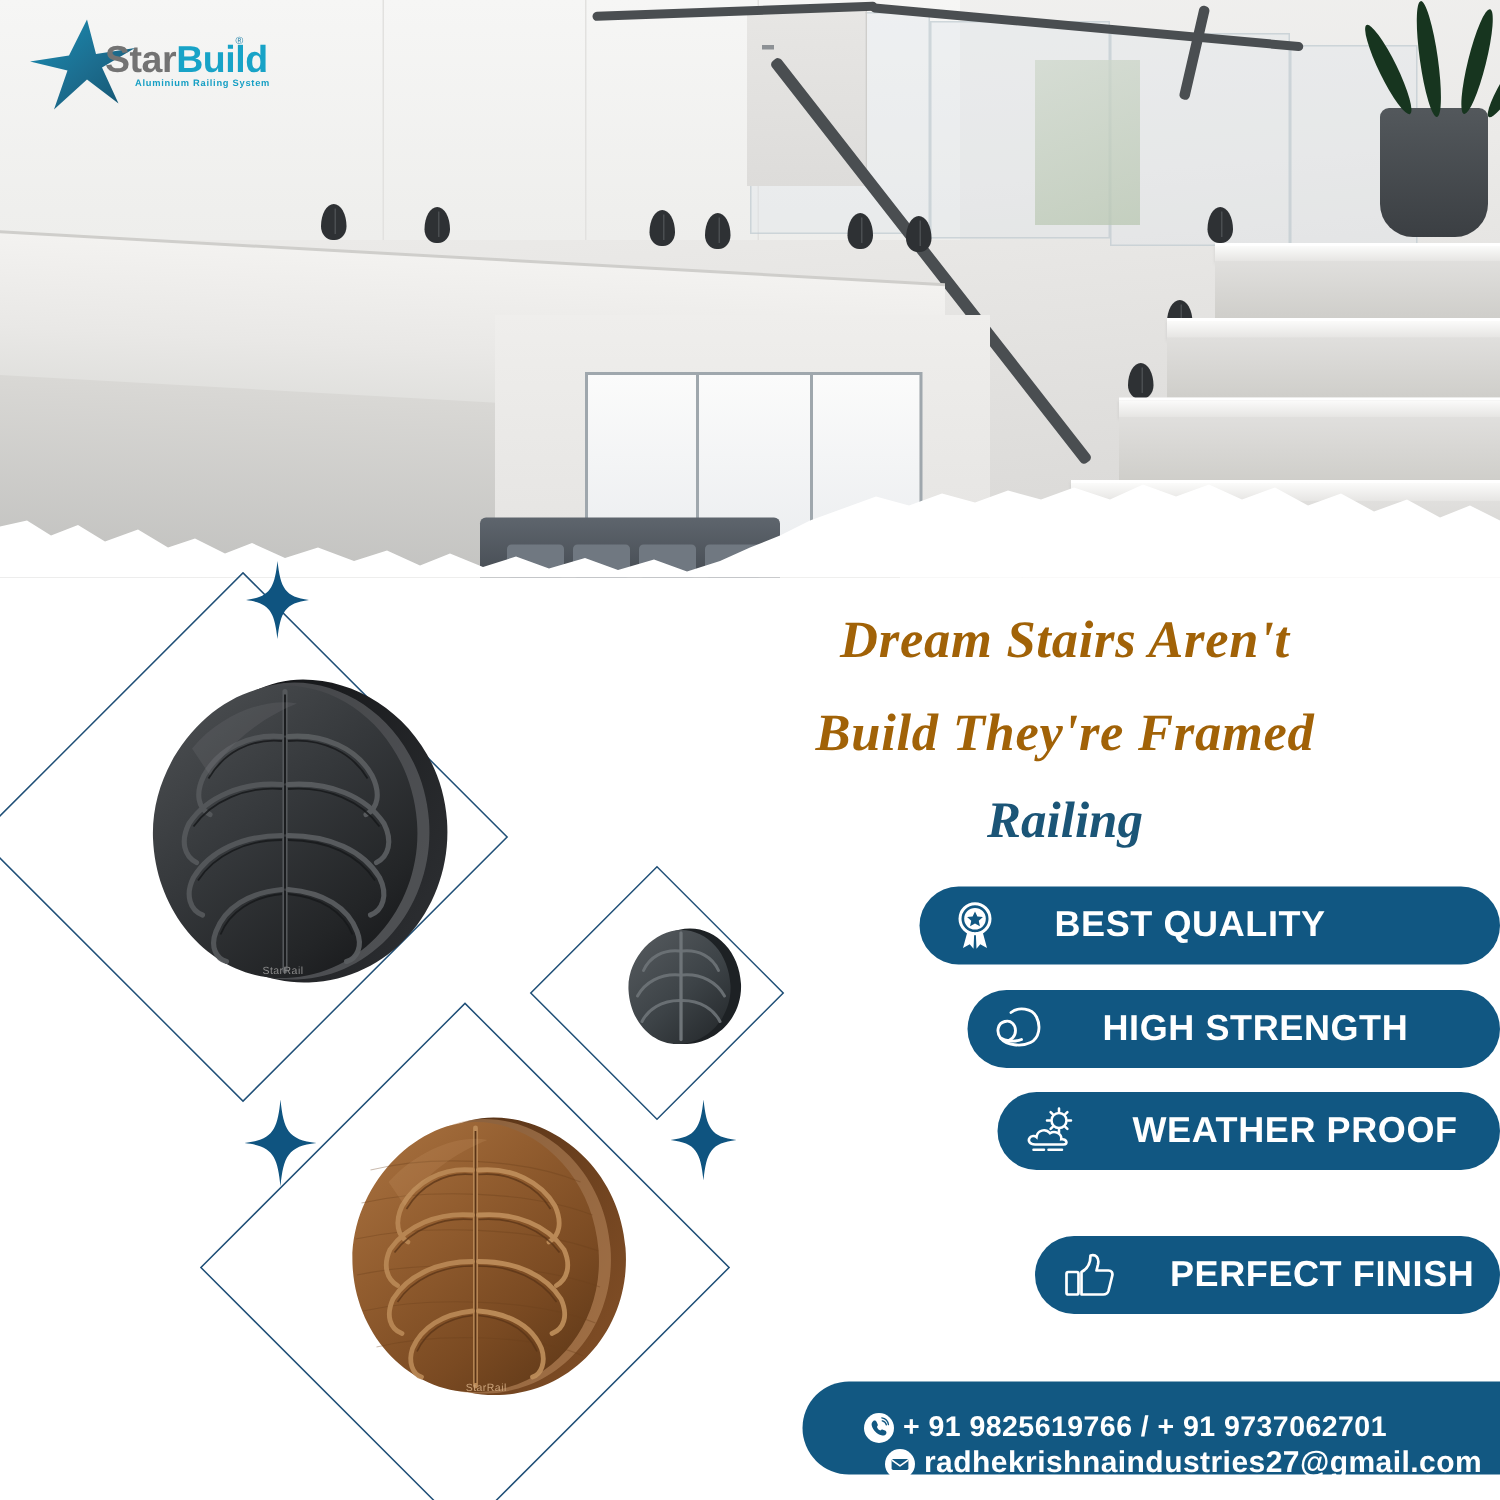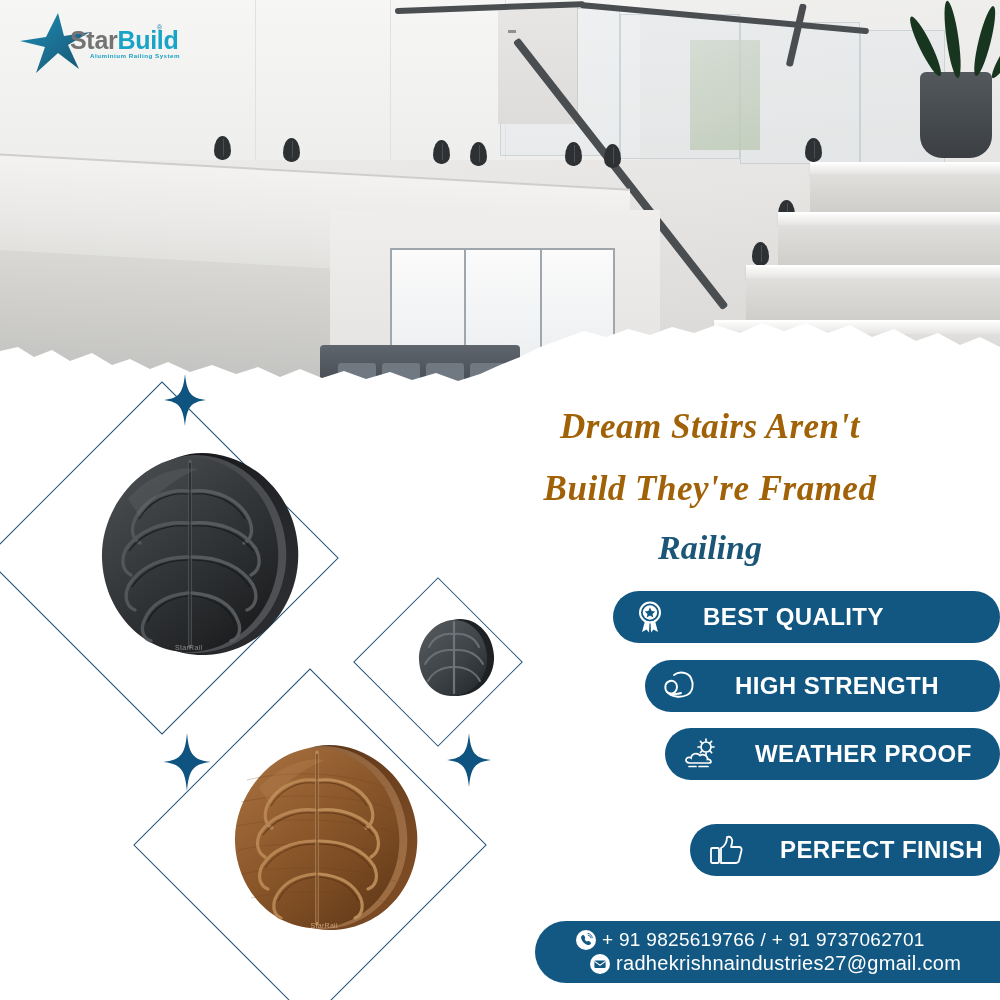--- a/index.html
+++ b/index.html
@@ -81,21 +81,21 @@
   
   .spark { position:absolute; }
 
   
   .leaf-wrap { position:absolute; }
   .leaf-brand { position:absolute; bottom:5%; left:42%; font-size:7px; color:#8b8b8b;
     letter-spacing:0.3px; }
 
   
   #contact { position:absolute; left:535px; top:921px; width:465px; height:62px;
-    background:#125882; border-radius:31px 0 0 31px; padding:8px 0 0 40px; }
+    background:#125882; border-radius:31px 0 0 31px; padding:20px 0 0 40px;font-weight:bold; }
   .c-row { display:flex; align-items:center; color:#ffffff; white-space:nowrap; }
   .c-row + .c-row { margin-top:1px; }
   .c-ico { width:22px; height:22px; flex:0 0 auto; margin-right:5px;
     display:flex; align-items:center; justify-content:center; }
   .c-txt { font-size:19px; letter-spacing:0.3px; }
   .c-row.email { margin-left:14px; }
   .c-row.email .c-txt { font-size:20px; }
 
   
   #logo { position:absolute; left:18px; top:12px; width:160px; height:62px; }

